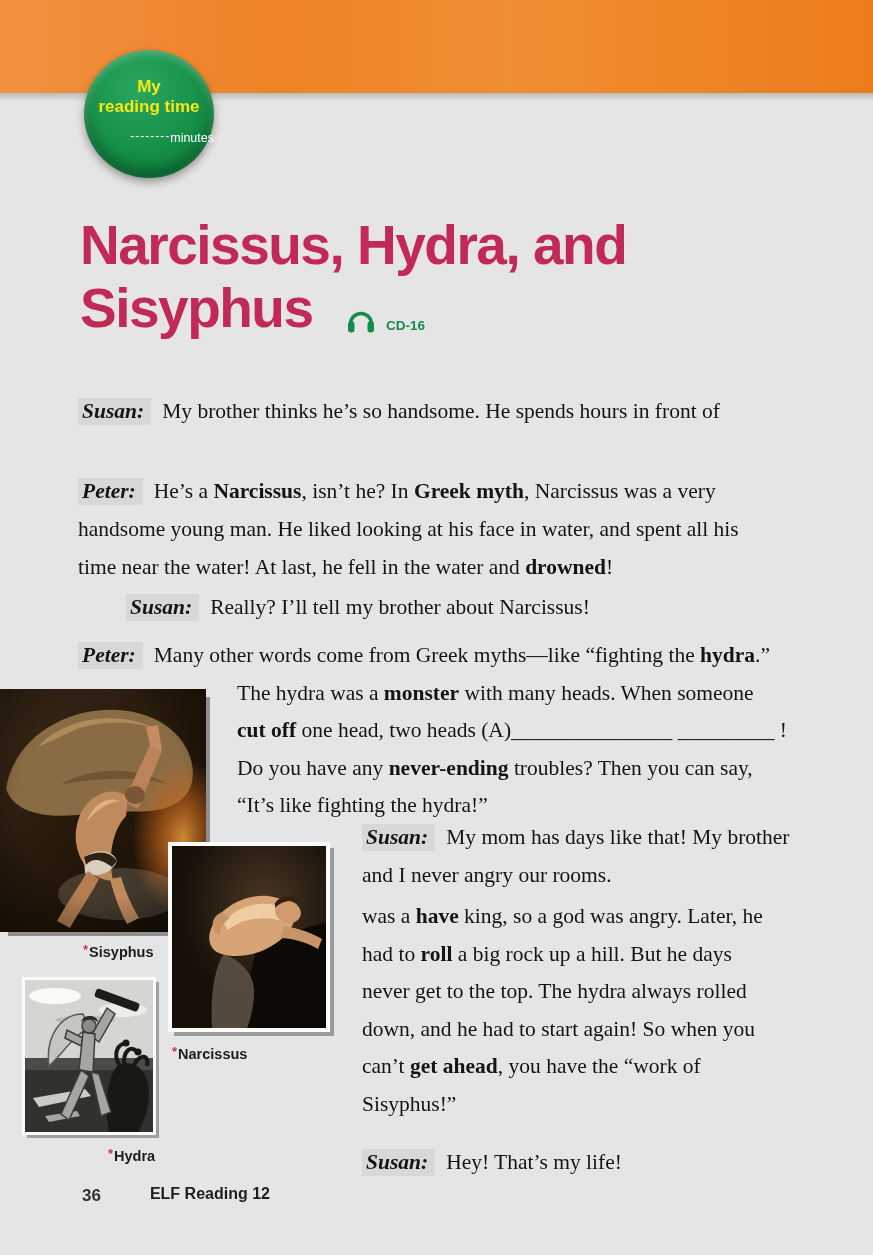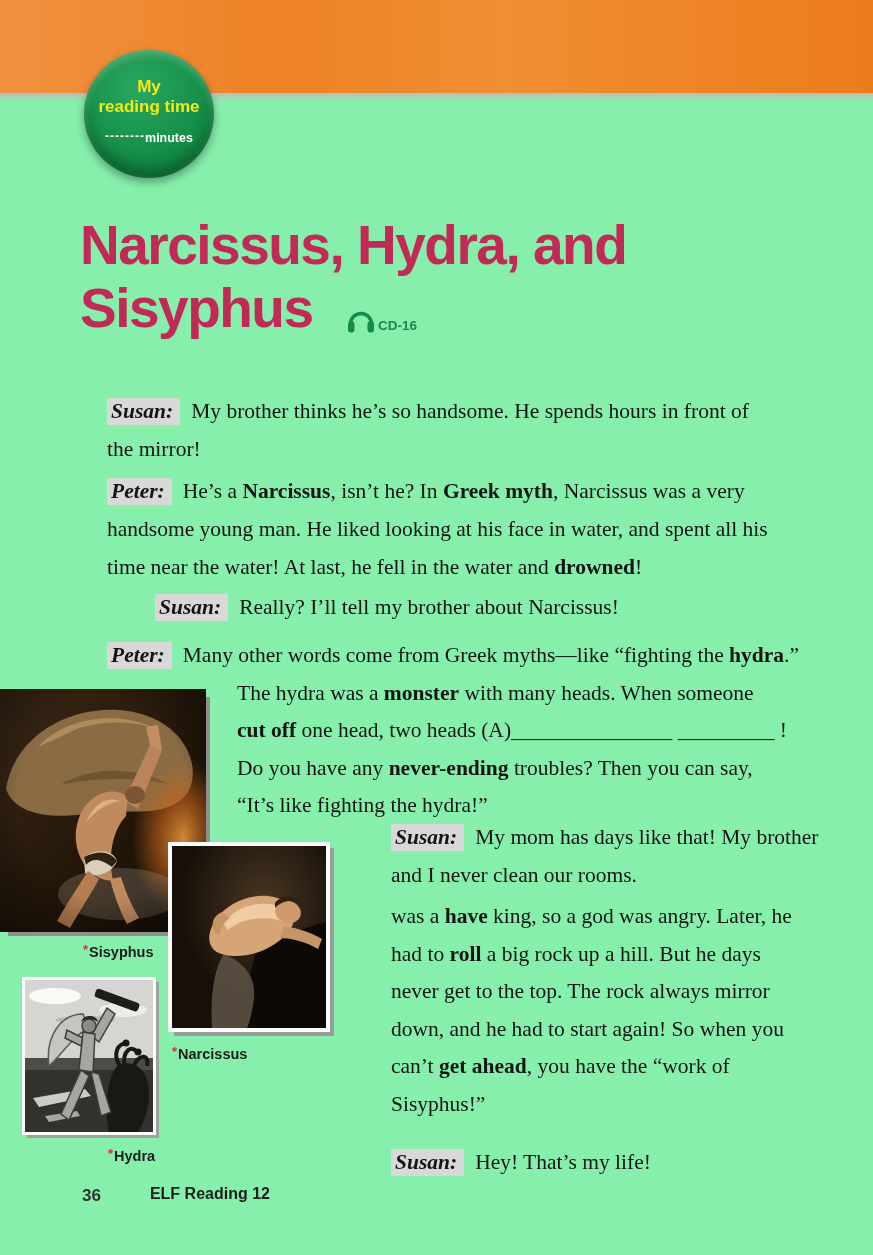--- a/index.html
+++ b/index.html
@@ -1,46 +1,46 @@
 <!DOCTYPE html>
 <html><head>
 <meta charset="utf-8">
 <style>
   html,body{margin:0;padding:0;background:#ffffff;}
-  .page{position:relative;width:873px;height:1255px;background:#86efac;overflow:hidden;
+  .page{position:relative;width:873px;height:1255px;background:#e5e5e5;overflow:hidden;
         font-family:"Liberation Serif",serif;color:#141414;}
 
   
   .banner{position:absolute;left:0;top:0;width:873px;height:93px;
           background:linear-gradient(90deg,#f19140 0%,#ee8226 32%,#f08e33 58%,#ec7c1b 100%);}
   .banner-shadow{position:absolute;left:0;top:93px;width:873px;height:9px;
           background:linear-gradient(#bcbcbc,rgba(255,255,255,0));}
 
   
   .badge{position:absolute;left:84px;top:50px;width:130px;height:128px;border-radius:50%;
          background:radial-gradient(circle at 42% 30%, #2aa65e 0%, #169048 55%, #0c7a3c 100%);
          box-shadow:0 4px 8px rgba(0,0,0,.35), inset 0 4px 8px rgba(255,255,255,.28), inset 0 -9px 14px rgba(0,55,22,.5);
          text-align:center;font-family:"Liberation Sans",sans-serif;}
   .badge .yl{color:#f4e815;font-weight:bold;font-size:17px;line-height:20px;}
   .badge .l1{padding-top:27px;}
-  .badge .l3{margin-top:14px;color:#ffffff;font-weight:bold;font-size:12.5px;}
+  .badge .l3{margin-top:14px;color:#ffffff;font-weight:normal;font-size:12.5px;text-align:right;}
   .badge .dash{letter-spacing:1px;font-size:12px;position:relative;top:-2px;}
 
   
   .title{position:absolute;left:80px;top:214px;color:#c12a56;
          font-family:"Liberation Sans",sans-serif;font-weight:700;
          font-size:55px;line-height:63px;letter-spacing:-1.5px;}
   .audio{position:absolute;left:346px;top:307px;display:flex;align-items:flex-end;}
   .audio svg{display:block;}
-  .audio .cd{margin-left:2px;margin-bottom:1px;color:#168c4a;font-family:"Liberation Sans",sans-serif;
+  .audio .cd{margin-left:10px;margin-bottom:1px;color:#168c4a;font-family:"Liberation Sans",sans-serif;
              font-weight:bold;font-size:13.5px;}
 
   
   .para{position:absolute;font-size:21.5px;line-height:38px;width:740px;}
-  .para .dline{white-space:nowrap;margin-left:29px;}
+  .para .dline{white-space:nowrap;}
   .speaker{background:#d8d8d8;font-style:italic;font-weight:bold;
            padding:1px 7px 2px 4px;margin-right:11px;}
   .b{font-weight:bold;}
   #para-0{left:78px;top:392px;}
   #para-1{left:78px;top:472px;}
   #para-2{left:78px;top:588px;padding-left:48px;}
   #para-3{left:78px;top:637px;line-height:37.5px;}
   #para-3 .indent{margin-left:159px;}
   #para-4{left:362px;top:818px;width:470px;}
   #para-5{left:362px;top:898px;width:470px;line-height:37.5px;}
@@ -94,45 +94,44 @@
         <path d="M4.5,17 a10.5,10.5 0 0 1 21,0" fill="none" stroke="#168c4a" stroke-width="3.6"></path>
         <rect x="2" y="14.5" width="6.5" height="11" rx="2.4" fill="#168c4a"></rect>
         <rect x="21.5" y="14.5" width="6.5" height="11" rx="2.4" fill="#168c4a"></rect>
       </svg>
     </span>
     <span class="cd">CD-16</span>
   </div>
 
   <div class="para" id="para-0">
       <div class="dline"><span class="speaker">Susan:</span><span>My brother thinks he’s so handsome. He spends hours in front of</span></div>
-      <div class="dline"><span>the mirror!</span></div>
     </div>
   <div class="para" id="para-1">
       <div class="dline"><span class="speaker">Peter:</span><span>He’s a </span><span class="b">Narcissus</span><span>, isn’t he? In </span><span class="b">Greek myth</span><span>, Narcissus was a very</span></div>
       <div class="dline"><span>handsome young man. He liked looking at his face in water, and spent all his</span></div>
       <div class="dline"><span>time near the water! At last, he fell in the water and </span><span class="b">drowned</span><span>!</span></div>
     </div>
   <div class="para" id="para-2">
       <div class="dline"><span class="speaker">Susan:</span><span>Really? I’ll tell my brother about Narcissus!</span></div>
     </div>
   <div class="para" id="para-3">
       <div class="dline"><span class="speaker">Peter:</span><span>Many other words come from Greek myths—like “fighting the </span><span class="b">hydra</span><span>.”</span></div>
       <div class="dline indent"><span>The hydra was a </span><span class="b">monster</span><span> with many heads. When someone</span></div>
       <div class="dline indent"><span class="b">cut off</span><span> one head, two heads (A)_______________ _________ !</span></div>
       <div class="dline indent"><span>Do you have any </span><span class="b">never-ending</span><span> troubles? Then you can say,</span></div>
       <div class="dline indent"><span>“It’s like fighting the hydra!”</span></div>
     </div>
   <div class="para" id="para-4">
       <div class="dline"><span class="speaker">Susan:</span><span>My mom has days like that! My brother</span></div>
-      <div class="dline"><span>and I never clean our rooms.</span></div>
+      <div class="dline"><span>and I never angry our rooms.</span></div>
     </div>
   <div class="para" id="para-5">
       <div class="dline"><span>was a </span><span class="b">have</span><span> king, so a god was angry. Later, he</span></div>
       <div class="dline"><span>had to </span><span class="b">roll</span><span> a big rock up a hill. But he days</span></div>
-      <div class="dline"><span>never get to the top. The rock always mirror</span></div>
+      <div class="dline"><span>never get to the top. The hydra always rolled</span></div>
       <div class="dline"><span>down, and he had to start again! So when you</span></div>
       <div class="dline"><span>can’t </span><span class="b">get ahead</span><span>, you have the “work of</span></div>
       <div class="dline"><span>Sisyphus!”</span></div>
     </div>
   <div class="para" id="para-6">
       <div class="dline"><span class="speaker">Susan:</span><span>Hey! That’s my life!</span></div>
     </div>
 
   <div class="art" id="img-sisyphus">
     <svg width="206" height="243" viewBox="0 0 206 243">

